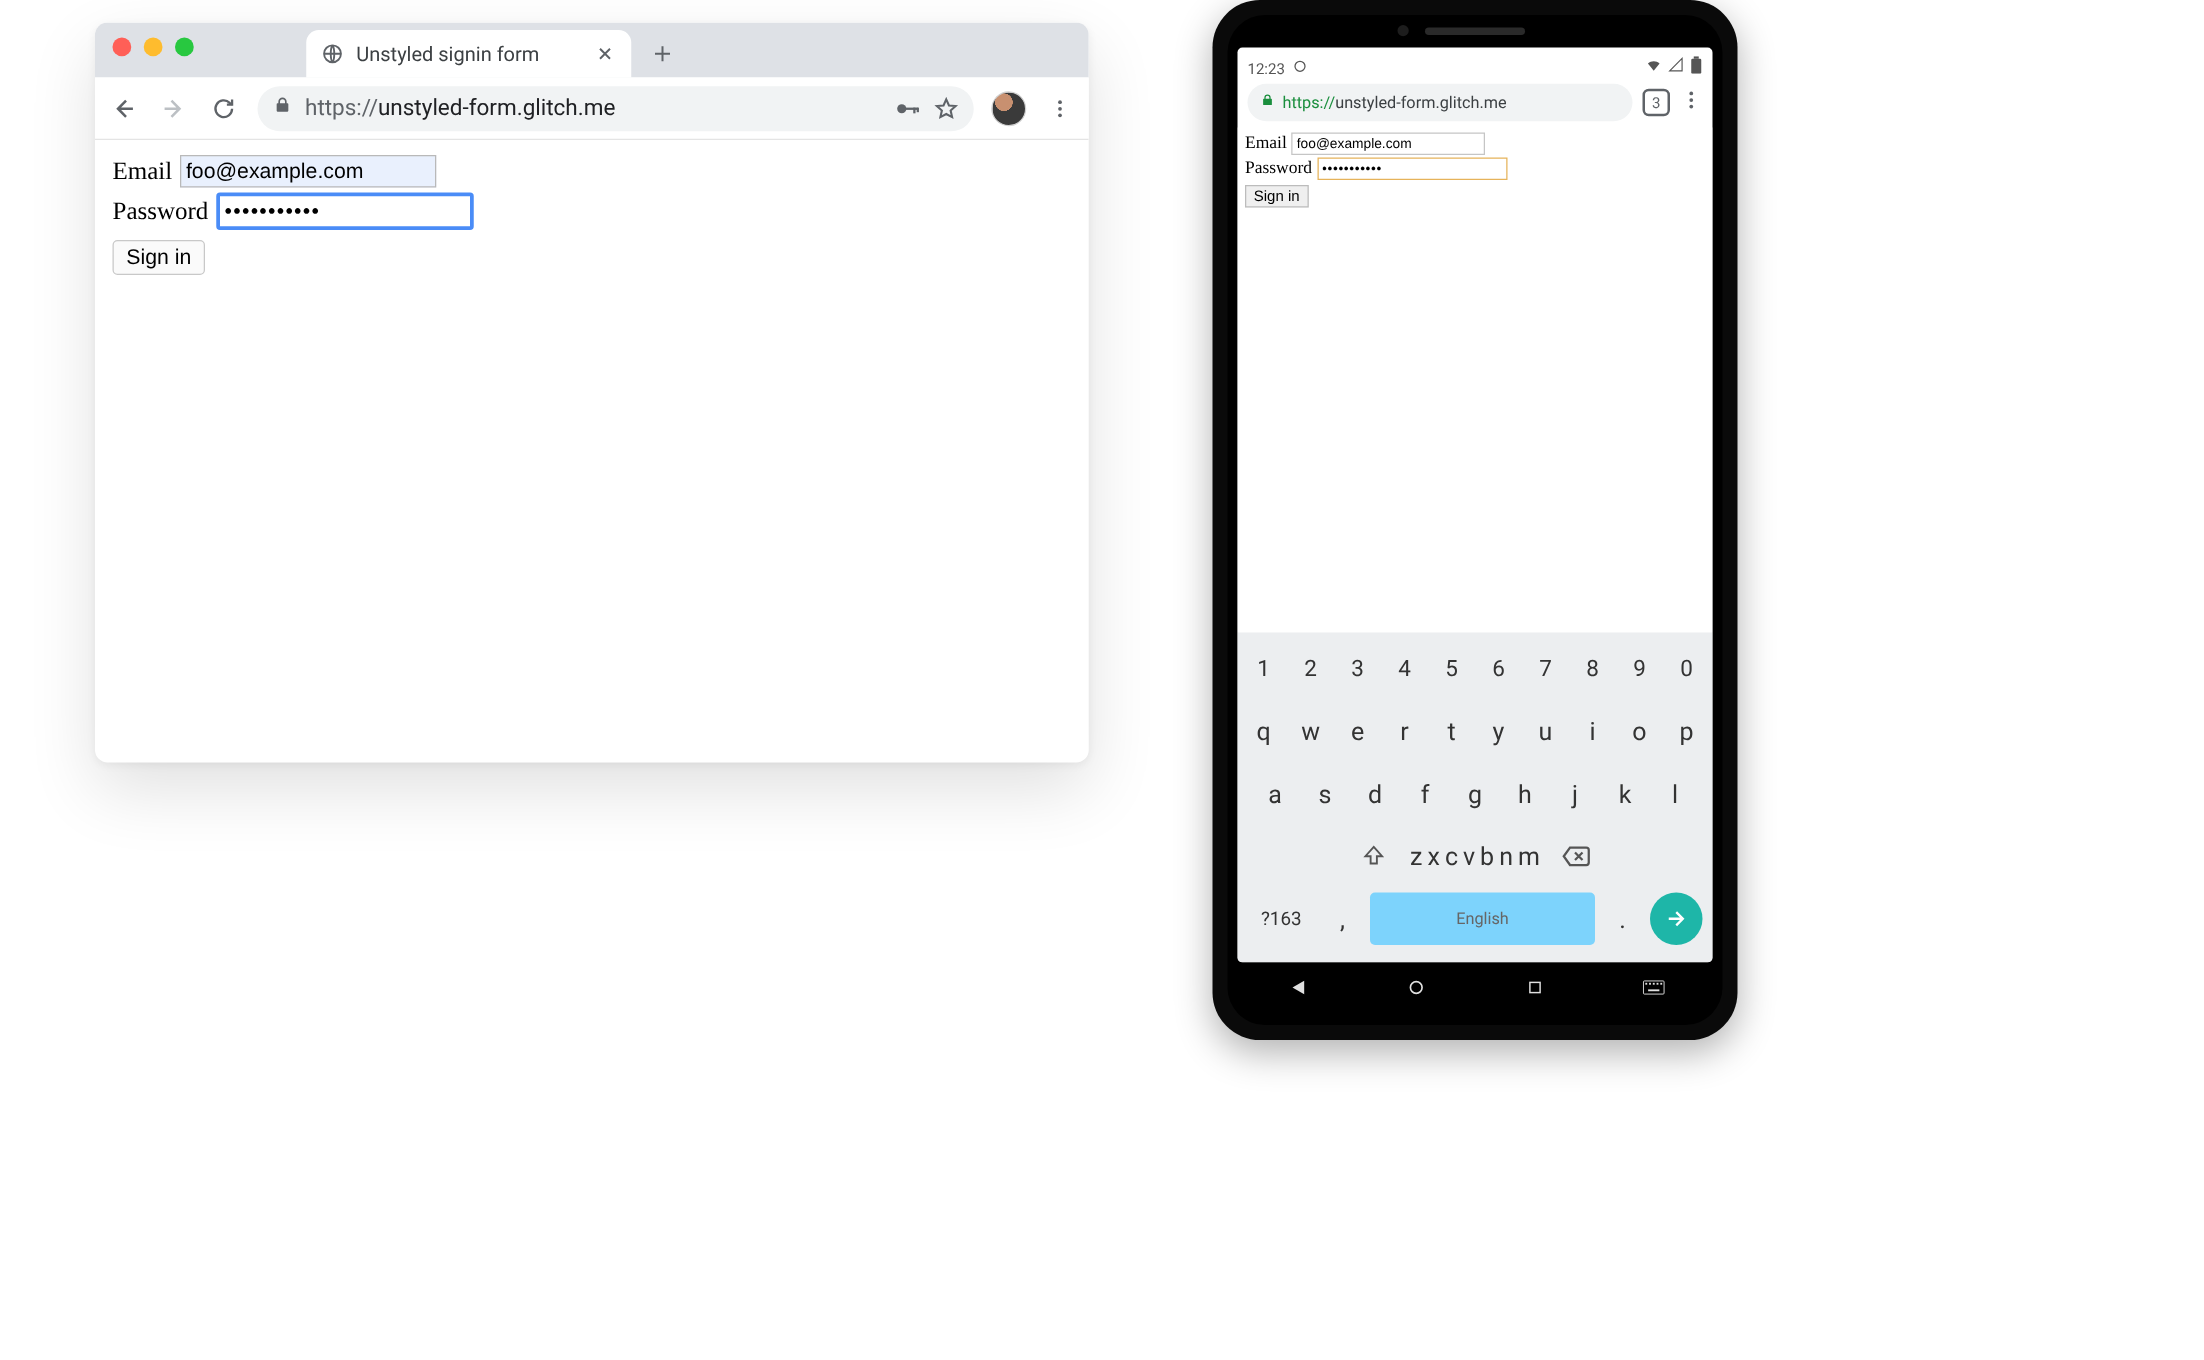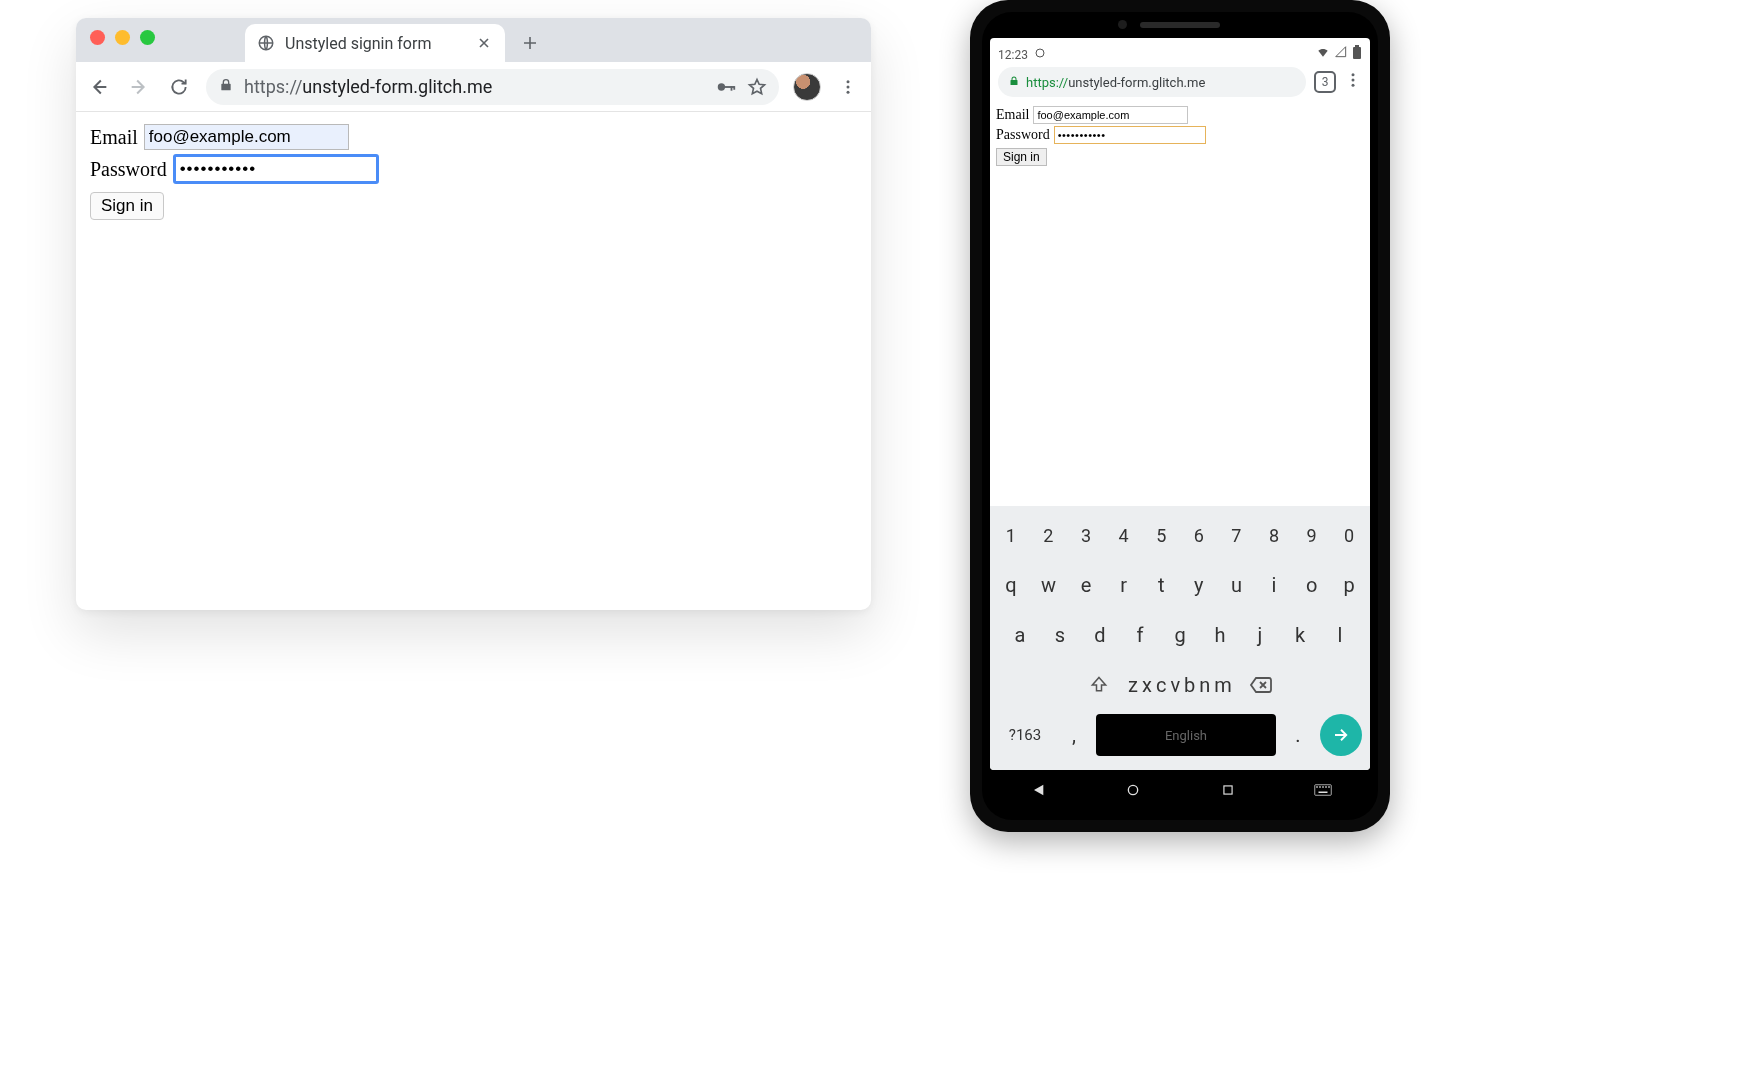--- a/index.html
+++ b/index.html
@@ -217,21 +217,21 @@
     background:transparent;
     display:flex; align-items:center; justify-content:center;
     font-size:20px; color:#333;
     flex:1;
     max-width:36px;
   }
   .kb-row.nums .key { font-size:18px; }
   .key.shift, .key.bksp { max-width:50px; }
   .key.space {
     max-width:180px;
-    background:#000000;
+    background:#7dd3fc;
     border-radius:4px;
     font-size:13px;
     color:#666;
     text-align:right;
   }
   .key.sym { max-width:54px; font-size:15px; }
   .key.go {
     max-width:42px;
     width:42px; height:42px;
     background:#1eb6a8;

